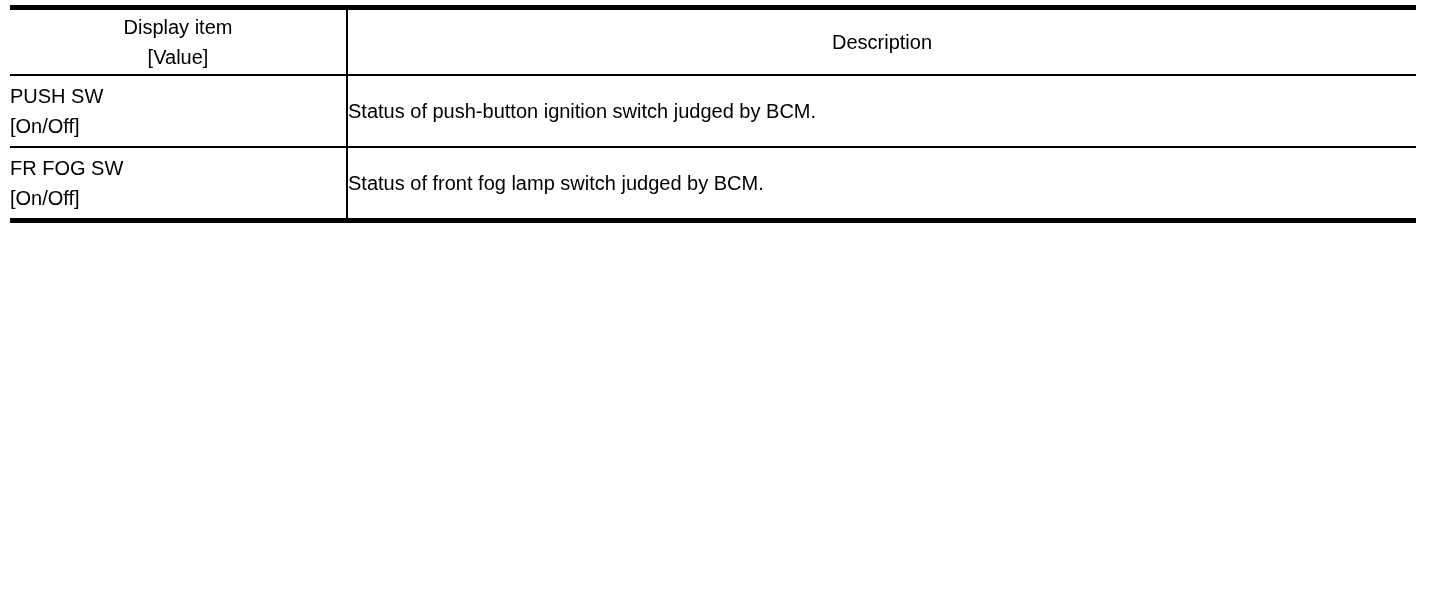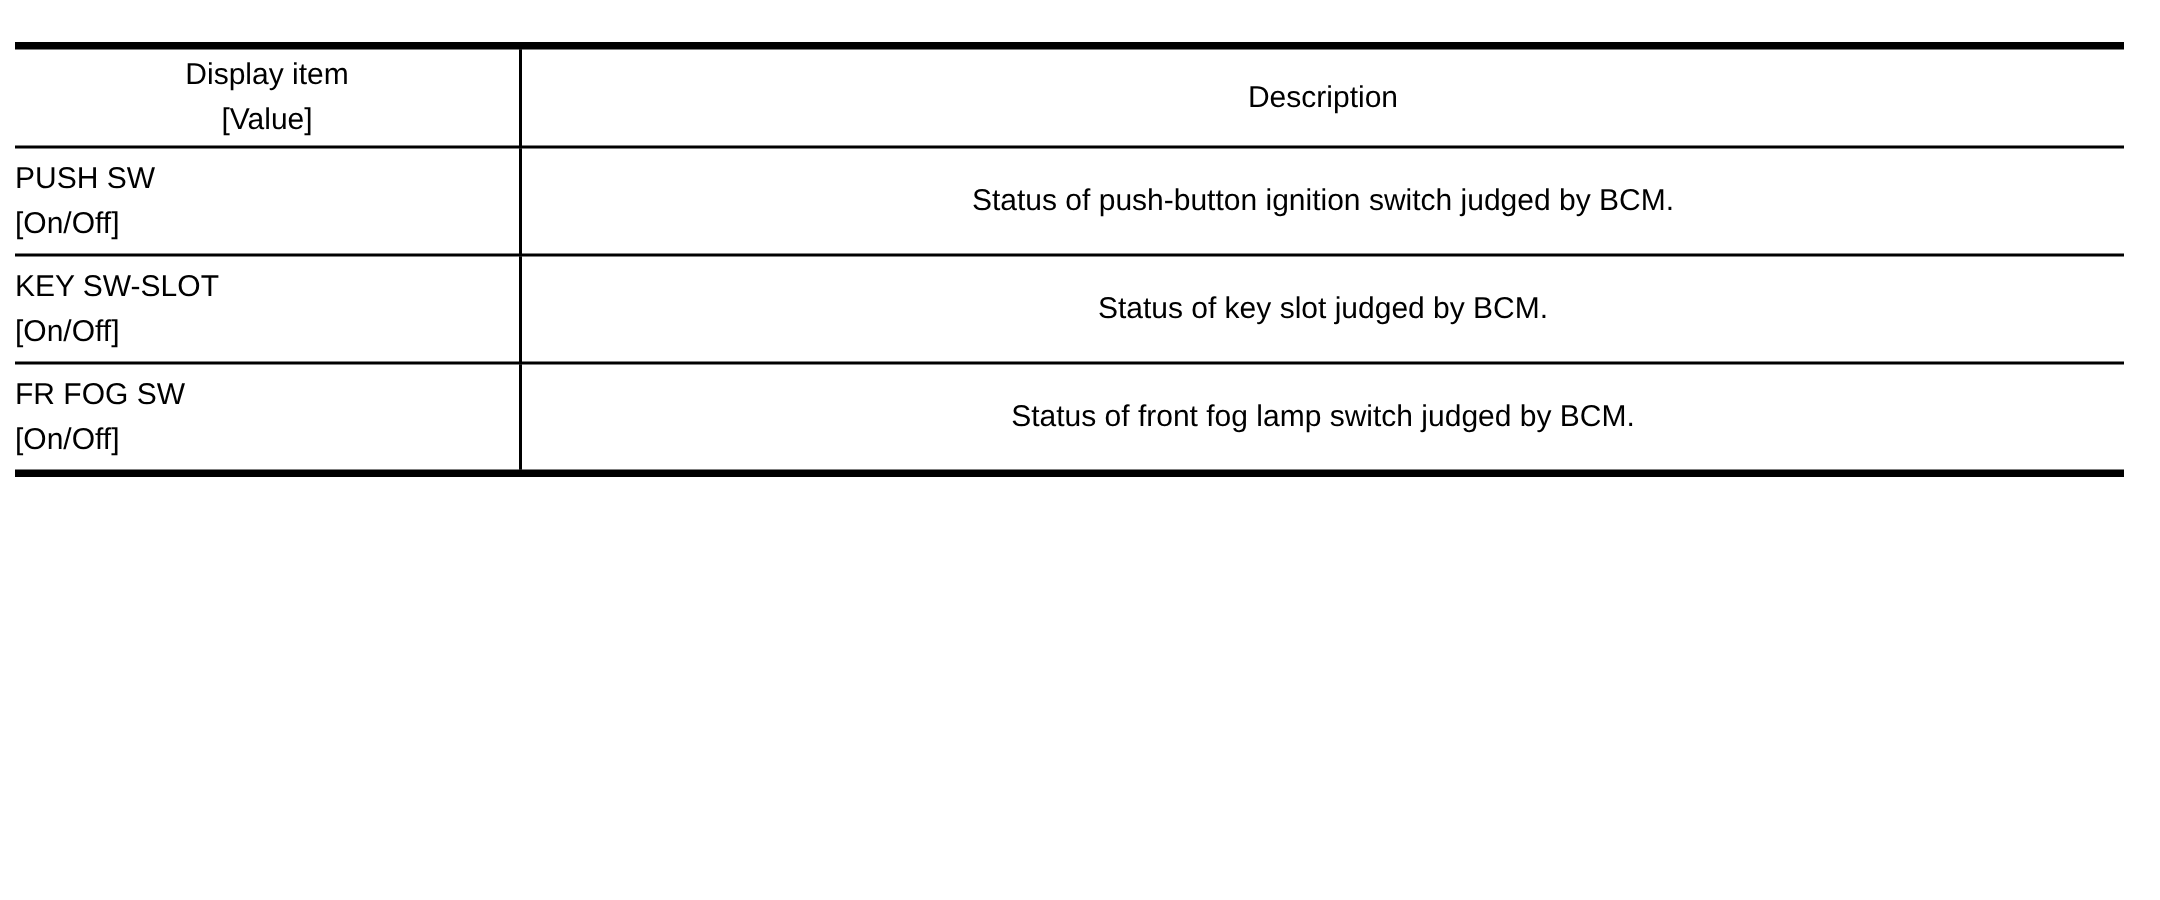--- a/index.html
+++ b/index.html
@@ -15,21 +15,21 @@
   .page {
     position: relative;
     width: 1440px;
     height: 600px;
     background: #ffffff;
     overflow: hidden;
   }
   table.data-table {
     position: absolute;
     left: 10px;
-    top: 28px;
+    top: 5px;
     width: 1406px;
     border-collapse: collapse;
     table-layout: fixed;
     border-top: 5px solid #000000;
     border-bottom: 5px solid #000000;
     font-size: 20px;
     line-height: 30px;
   }
   table.data-table col.c1 { width: 337px; }
   table.data-table td, table.data-table th {
@@ -49,21 +49,21 @@
     height: 64px;
     text-align: center;
   }
   td.item-cell {
     height: 70px;
     text-align: left;
     padding-left: 18px;
     padding-right: 8px;
   }
   td.desc-cell {
-    text-align: center;
+    text-align: left;
     padding-left: 16px;
     padding-right: 20px;
   }
   .item-line { white-space: nowrap; }
 </style>
 </head>
 <body>
 
 <div class="page">
   <table class="data-table">
@@ -83,27 +83,20 @@
       <tr>
         <td class="item-cell">
           <div class="item-line">PUSH SW</div>
           <div class="item-line">[On/Off]</div>
         </td>
         <td class="desc-cell">Status of push-button ignition switch judged by BCM.</td>
       </tr>
 
 
 
-      <tr>
-        <td class="item-cell">
-          <div class="item-line">KEY SW-SLOT</div>
-          <div class="item-line">[On/Off]</div>
-        </td>
-        <td class="desc-cell">Status of key slot judged by BCM.</td>
-      </tr>
 
 
       <tr>
         <td class="item-cell">
           <div class="item-line">FR FOG SW</div>
           <div class="item-line">[On/Off]</div>
         </td>
         <td class="desc-cell">Status of front fog lamp switch judged by BCM.</td>
       </tr>
 

